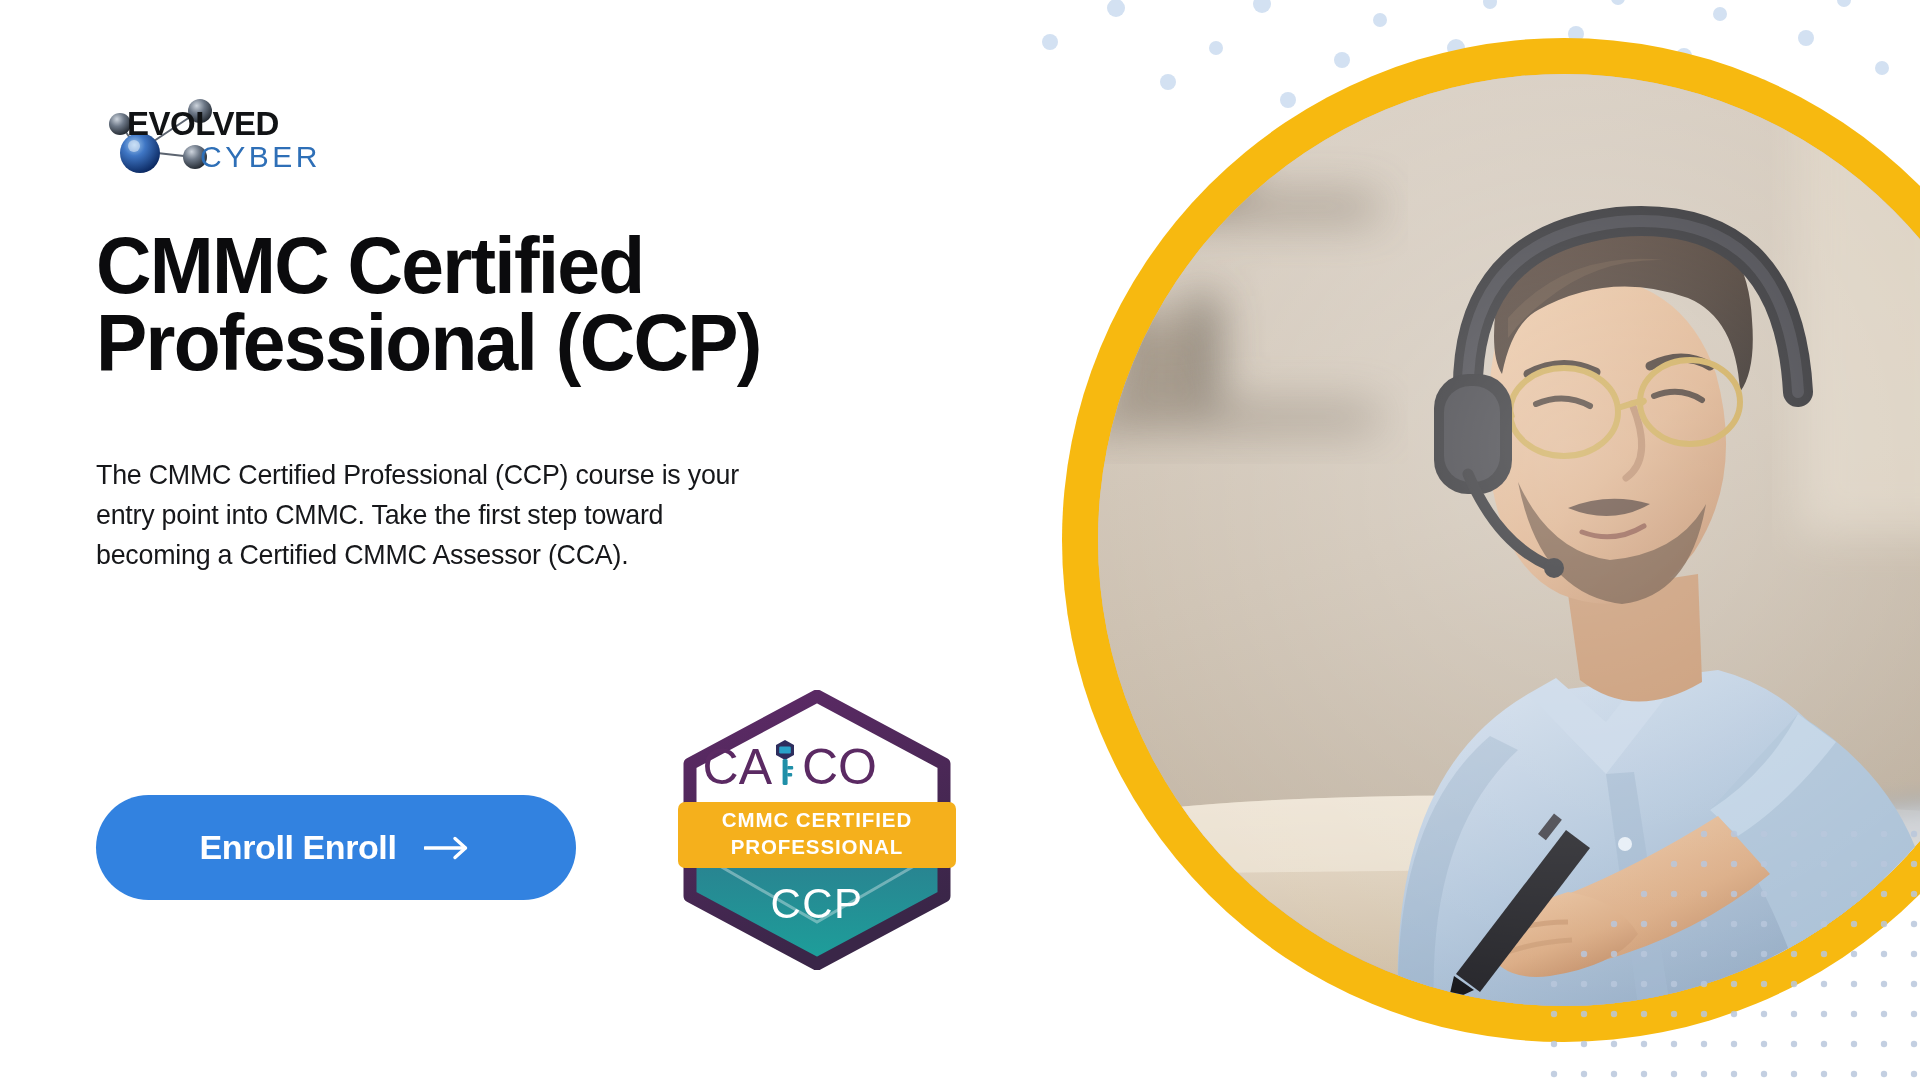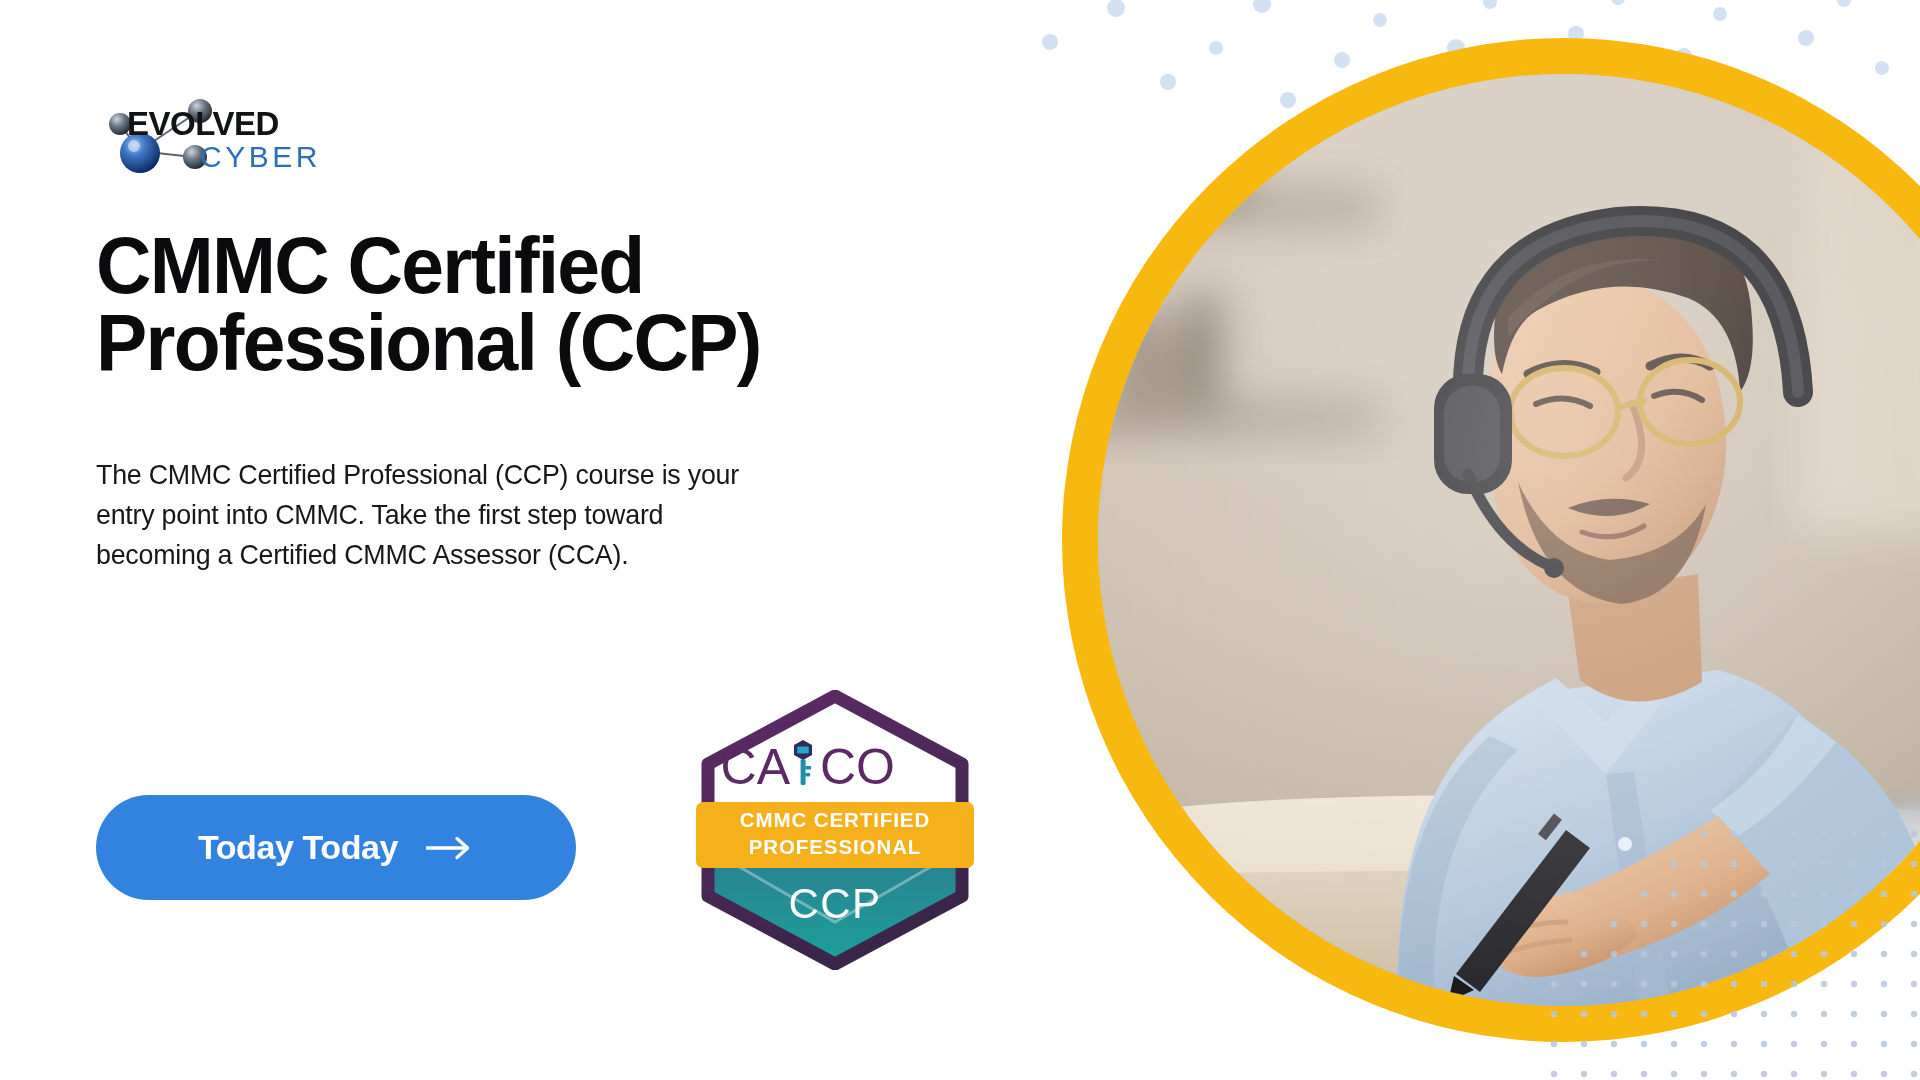--- a/index.html
+++ b/index.html
@@ -58,21 +58,21 @@
     gap:28px;
     cursor:pointer;
     border:none;
   }
   #cta-label {
     color:#ffffff; font-size:34px; font-weight:700; letter-spacing:-0.4px;
   }
   #cta-arrow { display:block; }
 
   
-  #badge { position:absolute; left:690px; top:690px; width:290px; height:280px; }
+  #badge { position:absolute; left:672px; top:690px; width:290px; height:280px; }
 
   
   #photo-wrap {
     position:absolute; left:1062px; top:38px;
     width:1004px; height:1004px;
   }
   #ring {
     position:absolute; inset:0;
     border-radius:50%;
     background:#f7b910;
@@ -154,21 +154,21 @@
       <span class="ln">Professional (CCP)</span>
     </h1>
 
     <p id="subcopy">
       <span class="ln">The CMMC Certified Professional (CCP) course is your</span>
       <span class="ln">entry point into CMMC. Take the first step toward</span>
       <span class="ln">becoming a Certified CMMC Assessor (CCA).</span>
     </p>
 
     <button id="cta">
-      <span id="cta-label">Today Today</span>
+      <span id="cta-label">Enroll Enroll</span>
       <svg id="cta-arrow" width="48" height="26" viewBox="0 0 48 26">
         <path d="M1 13 H41" stroke="#ffffff" stroke-width="3.4" stroke-linecap="round" fill="none"></path>
         <path d="M31 3.5 L41.5 13 L31 22.5" stroke="#ffffff" stroke-width="3.4" stroke-linecap="round" stroke-linejoin="round" fill="none"></path>
       </svg>
     </button>
 
     <div id="badge">
       <svg viewBox="0 0 290 280" width="290" height="280">
         <defs>
           <linearGradient id="outlineGrad" x1="0" y1="0" x2="0.35" y2="1">

